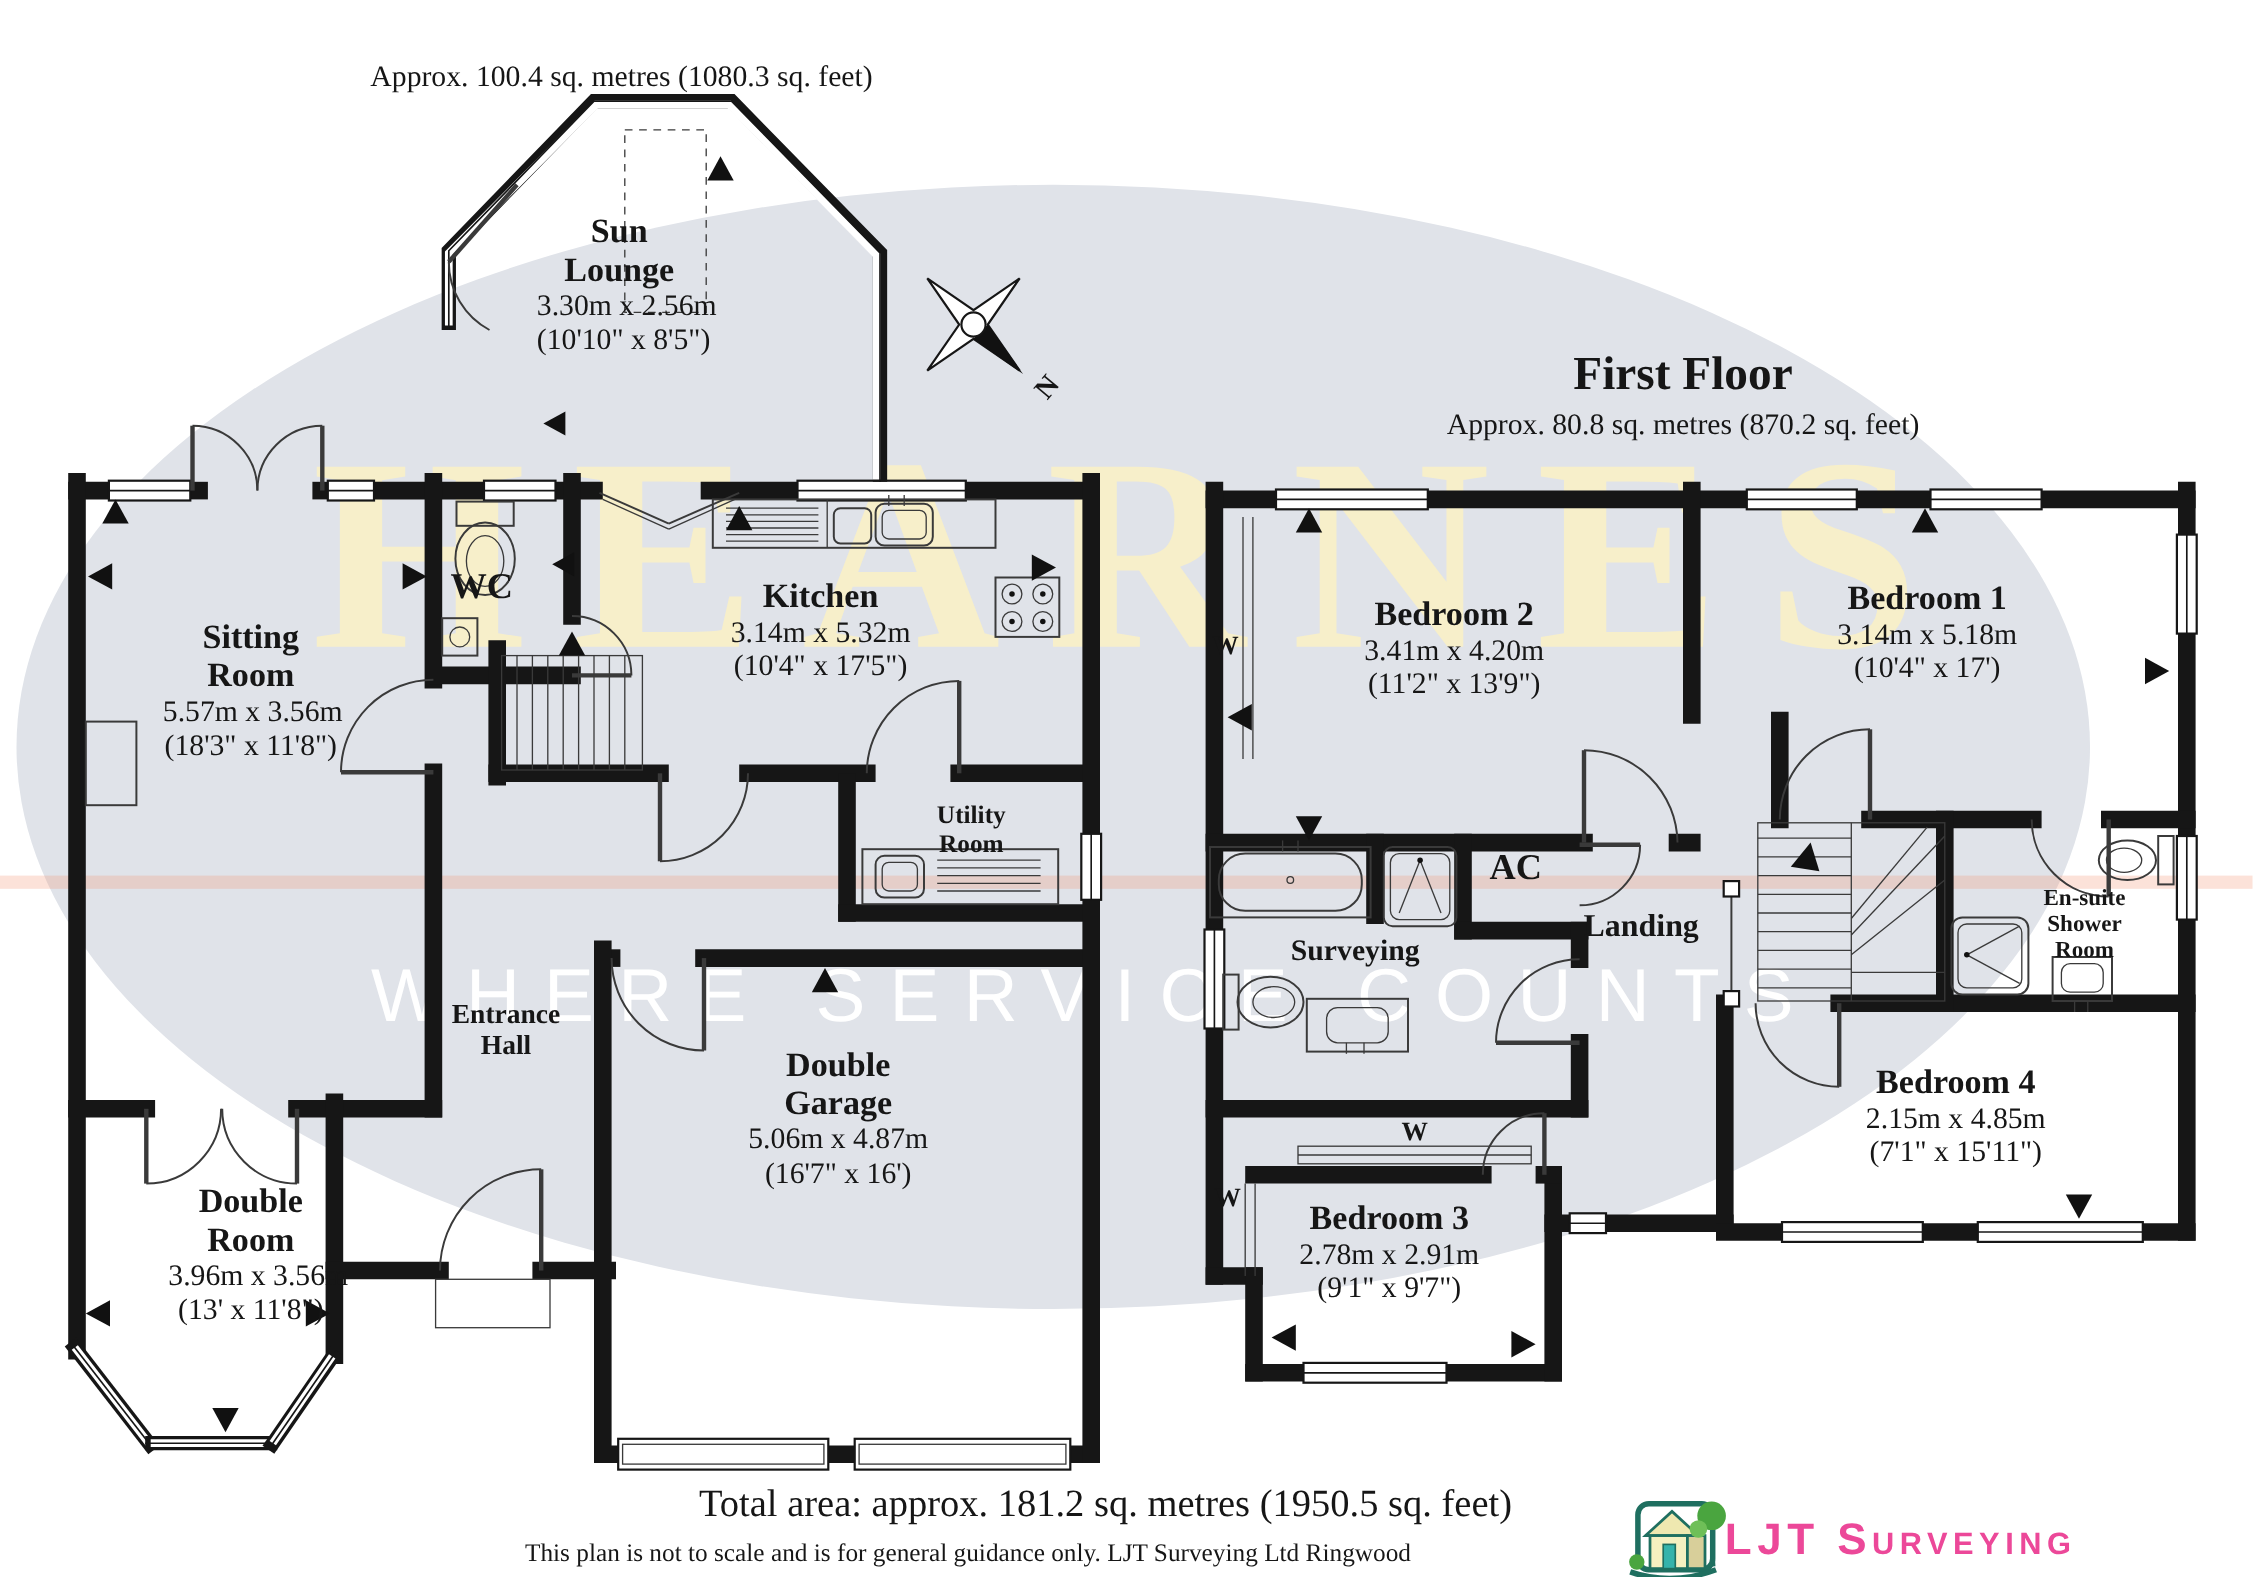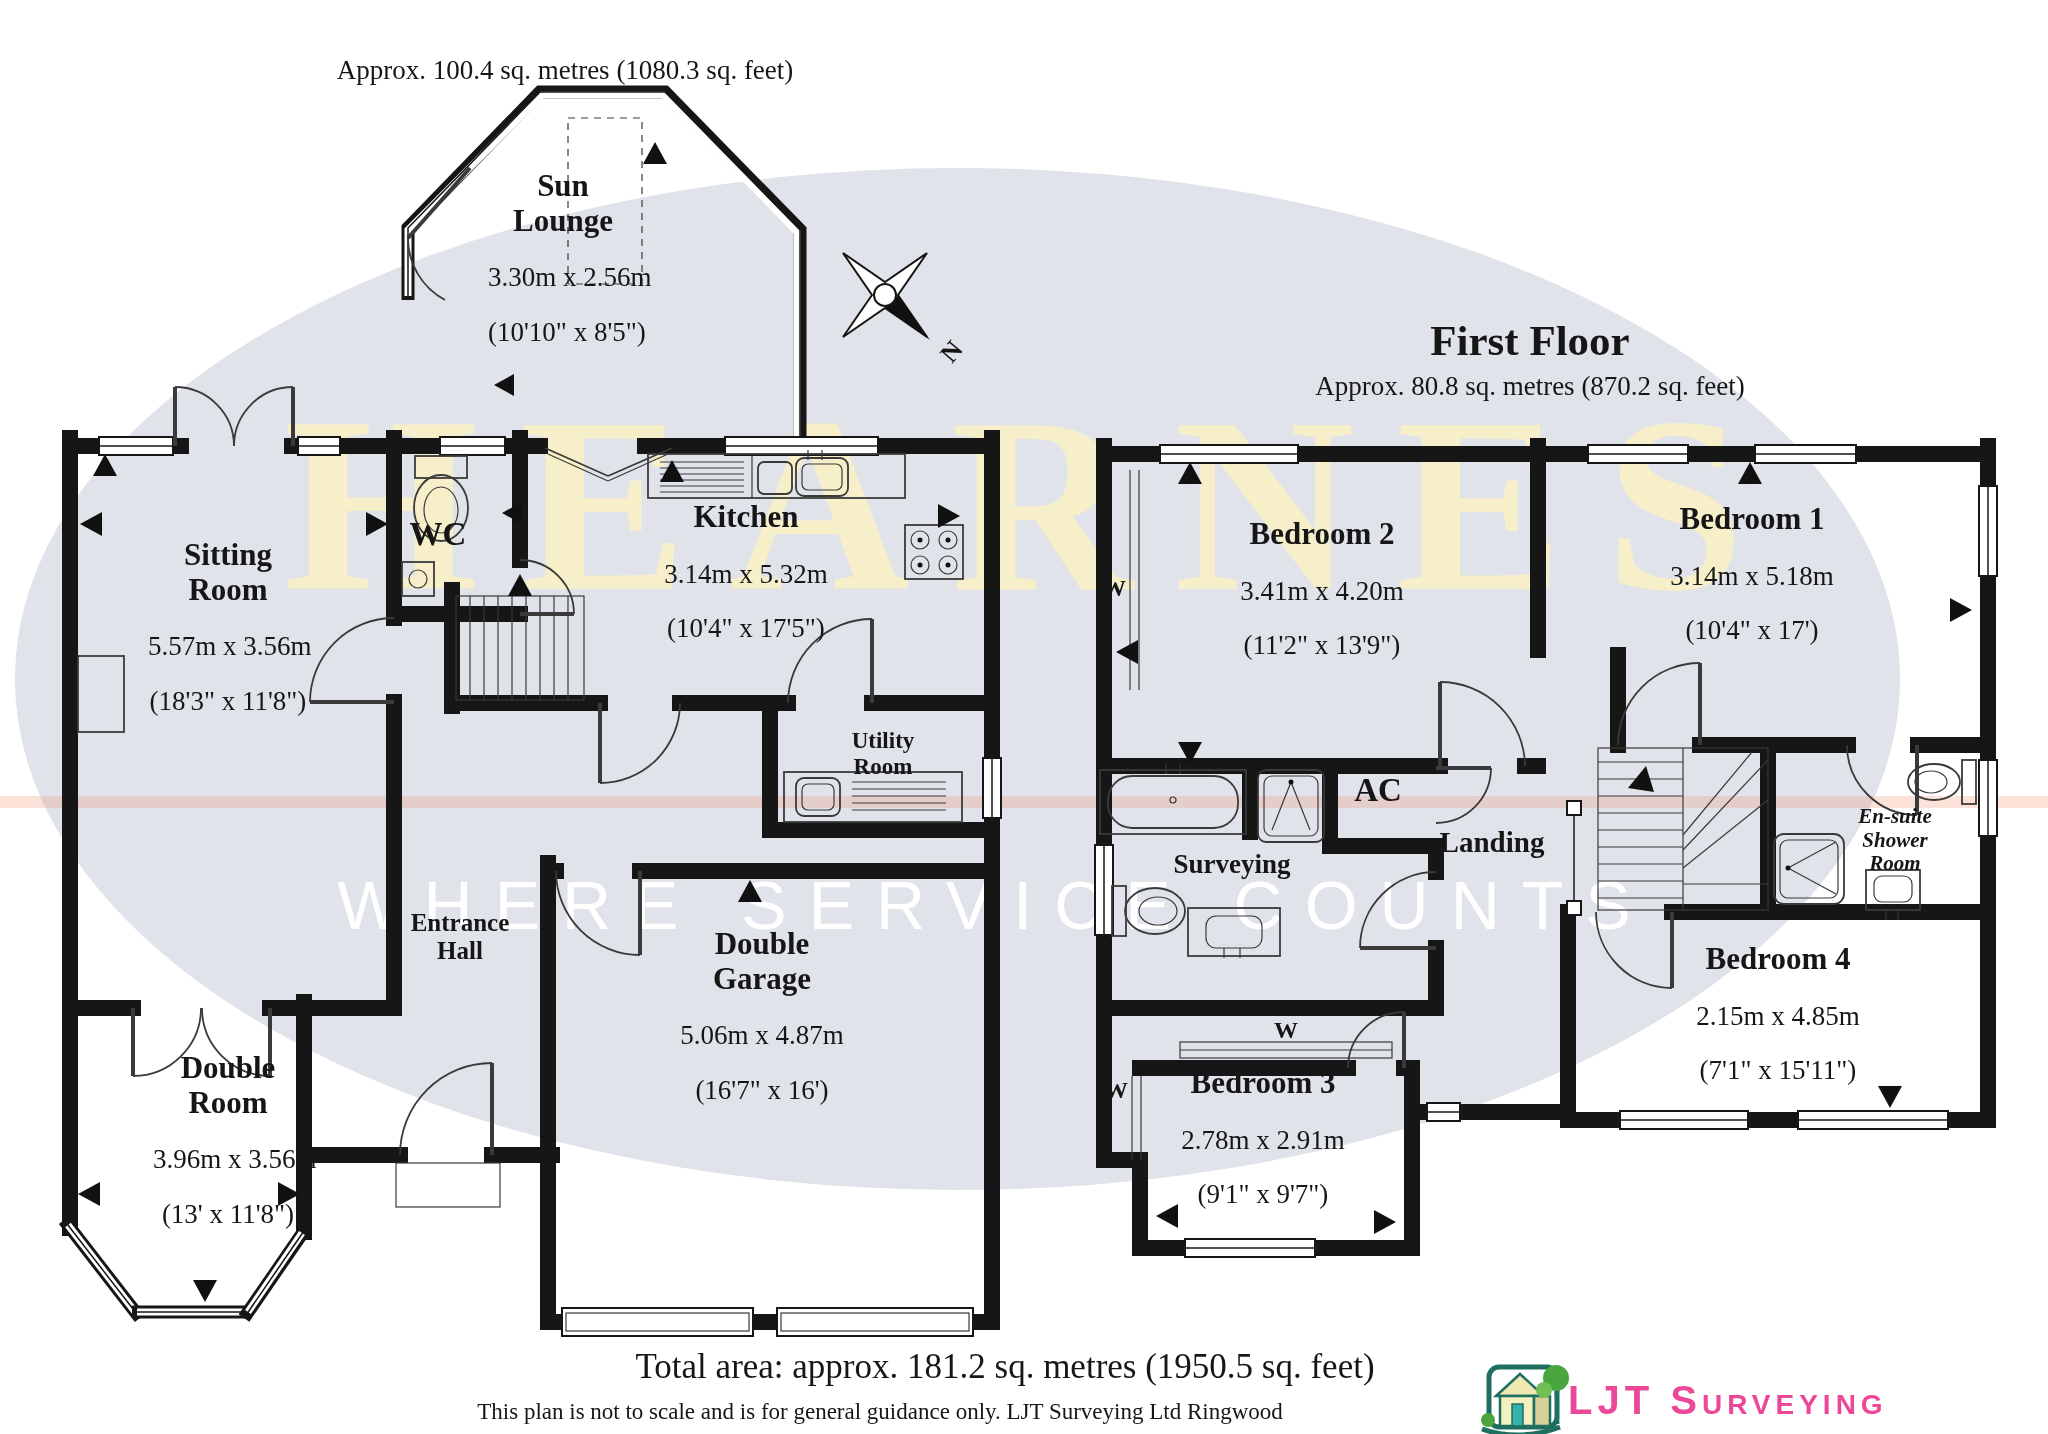--- a/index.html
+++ b/index.html
@@ -27,23 +27,23 @@
   .tri{fill:#111;}
   .glz-b{stroke:#161616;stroke-width:13;fill:none;}
   .glz-w{stroke:#ffffff;stroke-width:7;fill:none;}
   .glz-c{stroke:#161616;stroke-width:1.5;fill:none;}
   
   .floor-title{position:absolute;transform:translate(-50%,-50%);font-weight:bold;
                font-size:43px;white-space:nowrap;}
   .floor-sub{position:absolute;transform:translate(-50%,-50%);font-size:27px;white-space:nowrap;text-align:right;}
   .room{position:absolute;transform:translate(-50%,-50%);text-align:center;line-height:1.12;}
   .rname{font-weight:bold;font-size:31px;}
-  .rdim{font-size:27px;white-space:nowrap;margin-top:24px;}
+  .rdim{font-size:27px;white-space:nowrap;}
   .small .rname{font-size:25px;}
-  .tiny .rname{font-size:21px;font-style:italic;}
+  .tiny .rname{font-size:21px;}
   .wlabel{position:absolute;transform:translate(-50%,-50%);font-weight:bold;font-size:24px;}
   #compass-n{position:absolute;left:952px;top:352px;transform:translate(-50%,-50%) rotate(-50deg);
              font-weight:bold;font-size:26px;}
   #footer-total{position:absolute;left:1005px;top:1367px;transform:translate(-50%,-50%);
                 font-size:35px;white-space:nowrap;}
   #footer-disclaimer{position:absolute;left:880px;top:1412px;transform:translate(-50%,-50%);
                 font-size:23px;white-space:nowrap;}
   #logo-text{position:absolute;left:1568px;top:1378px;font-family:"Liberation Sans",sans-serif;
              font-variant:small-caps;font-weight:bold;font-size:40px;letter-spacing:5px;
              color:#ec4899;white-space:nowrap;}

